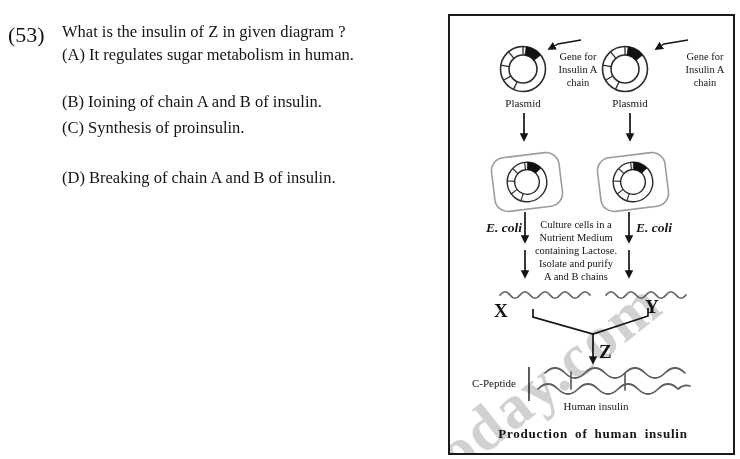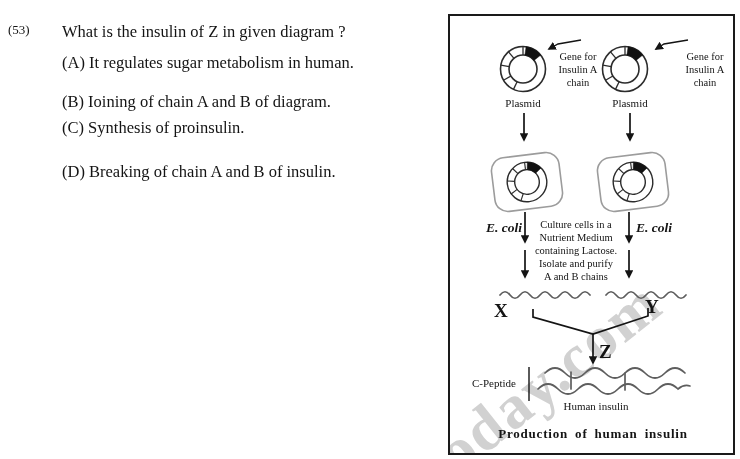--- a/index.html
+++ b/index.html
@@ -3,24 +3,24 @@
 <meta charset="utf-8">
 <style>
   html,body{margin:0;padding:0;}
   body{
     width:740px;height:459px;position:relative;overflow:hidden;
     background:#ffffff;
     font-family:"Liberation Serif","DejaVu Serif",serif;
     color:#141414;
   }
   .abs{position:absolute;}
-  .qnum{left:8px;top:22px;font-size:13px;}
+  .qnum{left:8px;top:22px;font-size:22px;}
   .qtext{left:62px;top:22px;font-size:16.5px;}
   .opt{left:62px;font-size:16.5px;}
-  .opt-a{top:53px;} .opt-b{top:92px;} .opt-c{top:118px;} .opt-d{top:162px;}
+  .opt-a{top:45px;} .opt-b{top:92px;} .opt-c{top:118px;} .opt-d{top:168px;}
   .diagram-panel{left:448px;top:14px;width:287px;height:441px;}
   .diagram-panel svg{display:block;}
 
   
   .ln{stroke:#141414;stroke-width:1.7;fill:none;}
   .ln-thin{stroke:#141414;stroke-width:1.4;fill:none;}
   .chain{stroke:#5e5e5e;stroke-width:1.7;fill:none;stroke-linecap:round;}
   .membrane{stroke:#9c9c9c;stroke-width:1.6;fill:#ffffff;}
   text{fill:#141414;font-family:"Liberation Serif","DejaVu Serif",serif;}
   .t10{font-size:10.5px;}
@@ -29,21 +29,21 @@
   .t18b{font-size:19px;font-weight:bold;}
   .cap{font-size:13px;font-weight:bold;letter-spacing:0.8px;word-spacing:3px;}
   .wm{font-size:62px;font-weight:bold;fill:#c9c9c9;opacity:0.85;letter-spacing:2px;}
 </style>
 </head>
 <body>
 
 <div class="abs qnum">(53)</div>
 <div class="abs qtext">What is the insulin of Z in given diagram ?</div>
 <div class="abs opt opt-a">(A) It regulates sugar metabolism in human.</div>
-<div class="abs opt opt-b">(B) Ioining of chain A and B of diagram.</div>
+<div class="abs opt opt-b">(B) Ioining of chain A and B of insulin.</div>
 <div class="abs opt opt-c">(C) Synthesis of proinsulin.</div>
 <div class="abs opt opt-d">(D) Breaking of chain A and B of insulin.</div>
 
 <div class="abs diagram-panel">
 <svg width="287" height="441" viewBox="0 0 287 441">
   <defs>
     <marker id="ah" viewBox="0 0 10 10" refX="8" refY="5" markerWidth="8.5" markerHeight="8.5" orient="auto-start-reverse" markerUnits="userSpaceOnUse">
       <path d="M0,0 L10,5 L0,10 z" fill="#141414"></path>
     </marker>
     <g id="plasmid">

